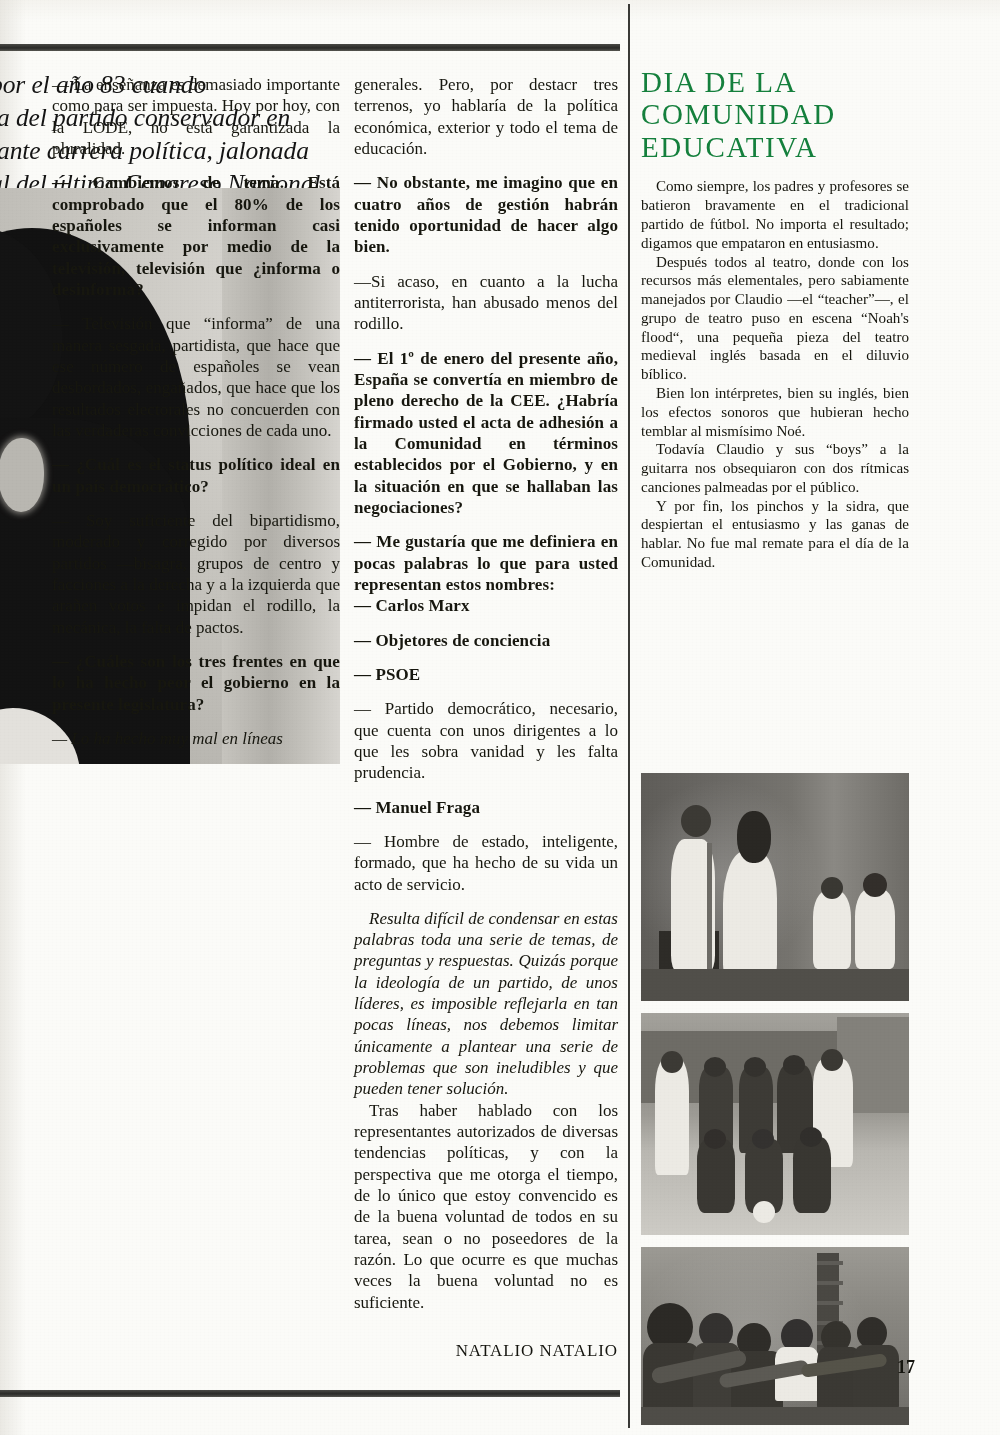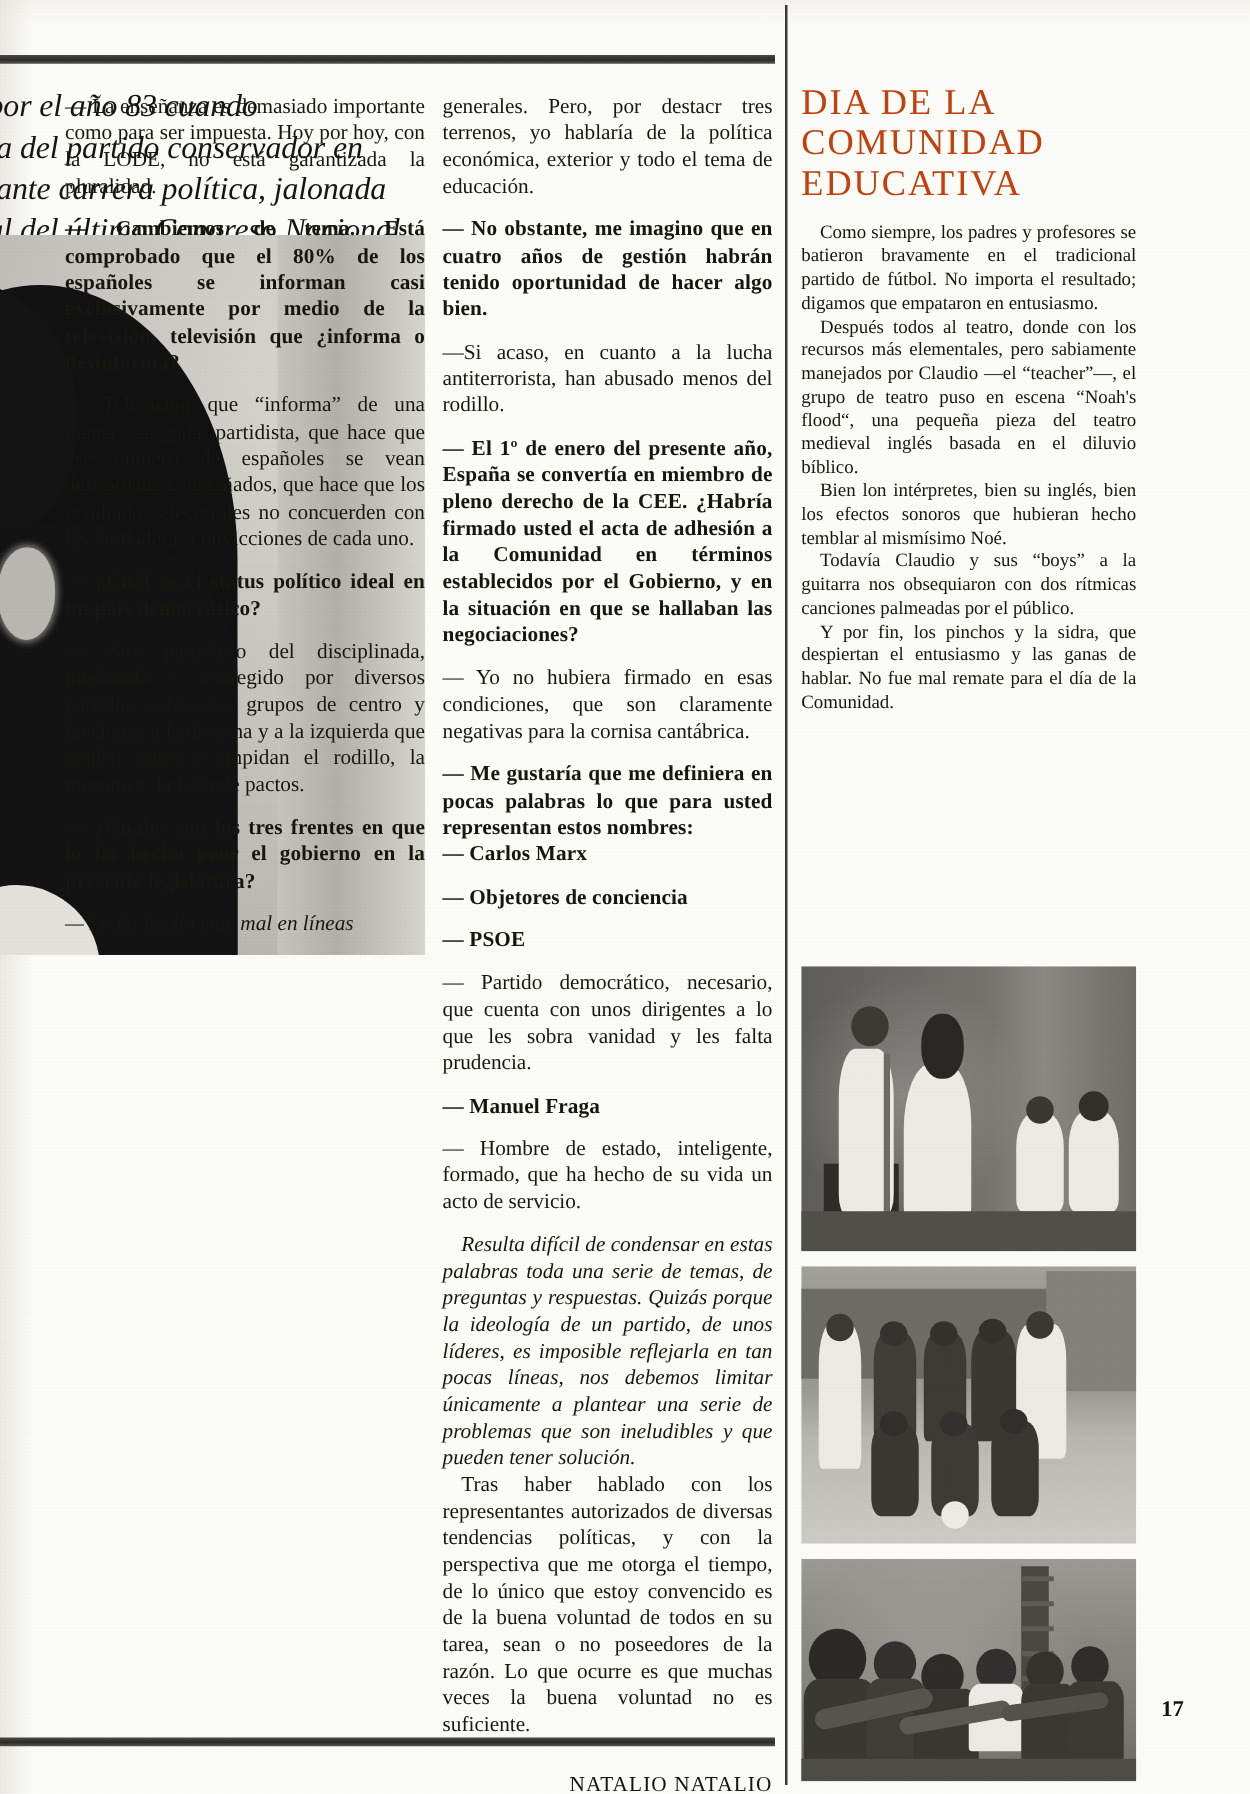--- a/index.html
+++ b/index.html
@@ -121,21 +121,21 @@
   }
   .fig{position:absolute;background:#3a3833;}
   .fig-l{position:absolute;background:#eceae4;}
 
   
   .headline{
     font-family:"Liberation Serif", serif;
     font-size:29px;
     line-height:1.12;
     letter-spacing:1.6px;
-    color:#c2410c;
+    color:#15803d;
     margin:0 0 14px 0;
     font-weight:400;
   }
   .headline div{white-space:nowrap;}
 
   
   p.body{
     margin:0 0 13px 0;
     font-size:17px;
     line-height:1.255;
@@ -154,21 +154,21 @@
   }
 
   .byline{
     margin-top:28px;
     font-size:17px;
     letter-spacing:.9px;
     text-align:right;
     color:#15150f;
   }
   .folio{
-    position:absolute;left:929px;top:1357px;
+    position:absolute;left:897px;top:1357px;
     font-size:18px;font-weight:700;color:#15150f;
   }
 </style>
 </head>
 <body>
 
 <div class="page"></div>
 
 <div class="top-rule"></div>
 <div class="bottom-rule"></div>
@@ -190,31 +190,30 @@
     <div class="pp-ear"></div>
     <div class="pp-collar"></div>
   </div>
 </div>
 
 <div class="col col-left">
   <p class="body">— La enseñanza es demasiado importante como para ser impuesta. Hoy por hoy, con la LODE, no está garantizada la pluralidad.</p>
   <p class="body q">— Cambiemos de tema. Está comprobado que el 80% de los españoles se informan casi exclusivamente por medio de la televisión, televisión que ¿informa o desinforma?</p>
   <p class="body">— Televisión que “informa” de una manera sesgada, partidista, que hace que ese número de españoles se vean desbordados, engañados, que hace que los resultados electorales no concuerden con las verdaderas convicciones de cada uno.</p>
   <p class="body q">— ¿Cuál es el status político ideal en un país democrático?</p>
-  <p class="body">— Soy partidario del disciplinada, moderado y corregido por diversos partidos —bisagra, grupos de centro y facciones a la derecha y a la izquierda que arañen votos e impidan el rodillo, la mecánica, la falta de pactos.</p>
+  <p class="body">— Soy suficiente del bipartidismo, moderado y corregido por diversos partidos —bisagra, grupos de centro y facciones a la derecha y a la izquierda que arañen votos e impidan el rodillo, la mecánica, la falta de pactos.</p>
   <p class="body q">— ¿Cuáles son los tres frentes en que lo ha hecho peor el gobierno en la presente legislatura?</p>
   <p class="body tight">— Lo ha hecho muy mal en líneas</p>
 </div>
 
 <div class="col col-mid">
   <p class="body">generales. Pero, por destacr tres terrenos, yo hablaría de la política económica, exterior y todo el tema de educación.</p>
   <p class="body q">— No obstante, me imagino que en cuatro años de gestión habrán tenido oportunidad de hacer algo bien.</p>
   <p class="body">—Si acaso, en cuanto a la lucha antiterrorista, han abusado menos del rodillo.</p>
   <p class="body q">— El 1º de enero del presente año, España se convertía en miembro de pleno derecho de la CEE. ¿Habría firmado usted el acta de adhesión a la Comunidad en términos establecidos por el Gobierno, y en la situación en que se hallaban las negociaciones?</p>
-  <p class="body">— Yo no hubiera firmado en esas condiciones, que son claramente negativas para la cornisa cantábrica.</p>
   <p class="body q" style="white-space:pre-line">— Me gustaría que me definiera en pocas palabras lo que para usted representan estos nombres:
 — Carlos Marx</p>
   <p class="body q">— Objetores de conciencia</p>
   <p class="body q">— PSOE</p>
   <p class="body">— Partido democrático, necesario, que cuenta con unos dirigentes a lo que les sobra vanidad y les falta prudencia.</p>
   <p class="body q">— Manuel Fraga</p>
   <p class="body">— Hombre de estado, inteligente, formado, que ha hecho de su vida un acto de servicio.</p>
   <p class="body tight" style="text-indent:15px">Resulta difícil de condensar en estas palabras toda una serie de temas, de preguntas y respuestas. Quizás porque la ideología de un partido, de unos líderes, es imposible reflejarla en tan pocas líneas, nos debemos limitar únicamente a plantear una serie de problemas que son ineludibles y que pueden tener solución.</p>
   <p class="body" style="text-indent:15px">Tras haber hablado con los representantes autorizados de diversas tendencias políticas, y con la perspectiva que me otorga el tiempo, de lo único que estoy convencido es de la buena voluntad de todos en su tarea, sean o no poseedores de la razón. Lo que ocurre es que muchas veces la buena voluntad no es suficiente.</p>
   <div class="byline">NATALIO NATALIO</div>

